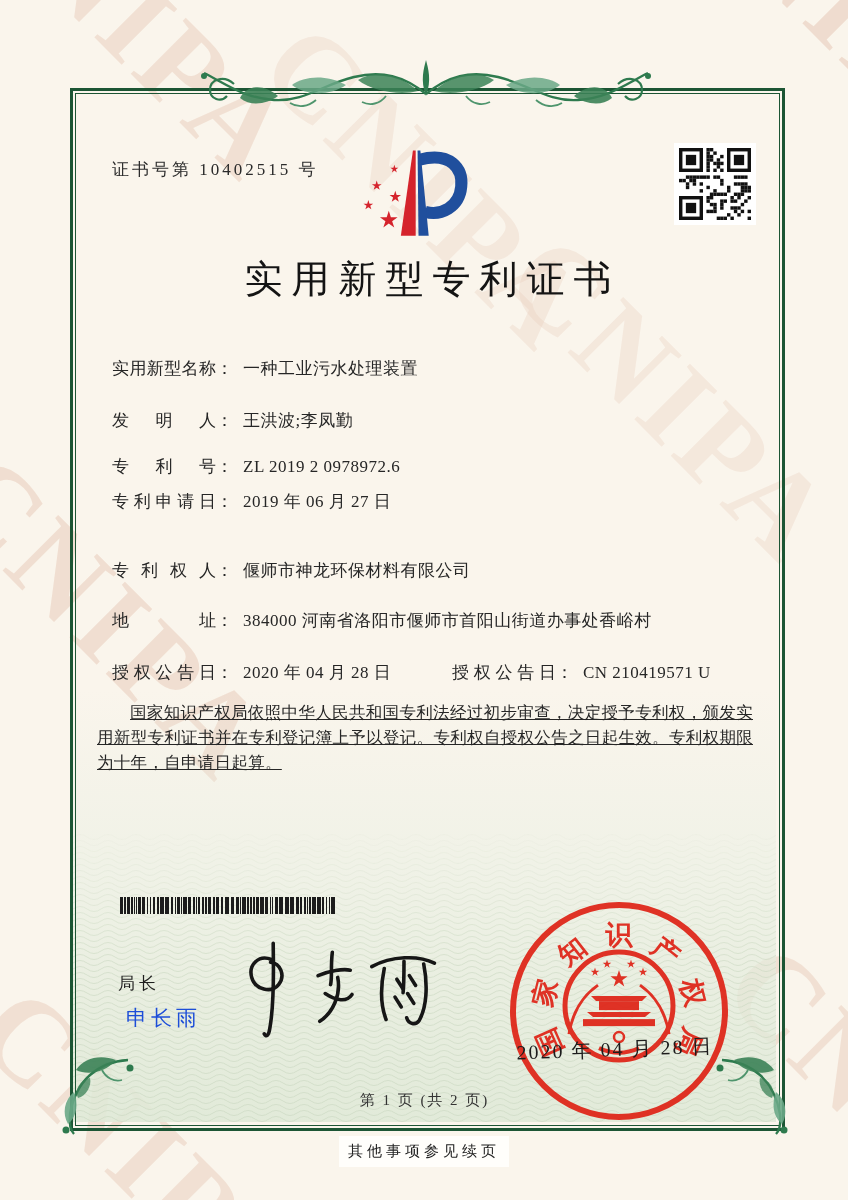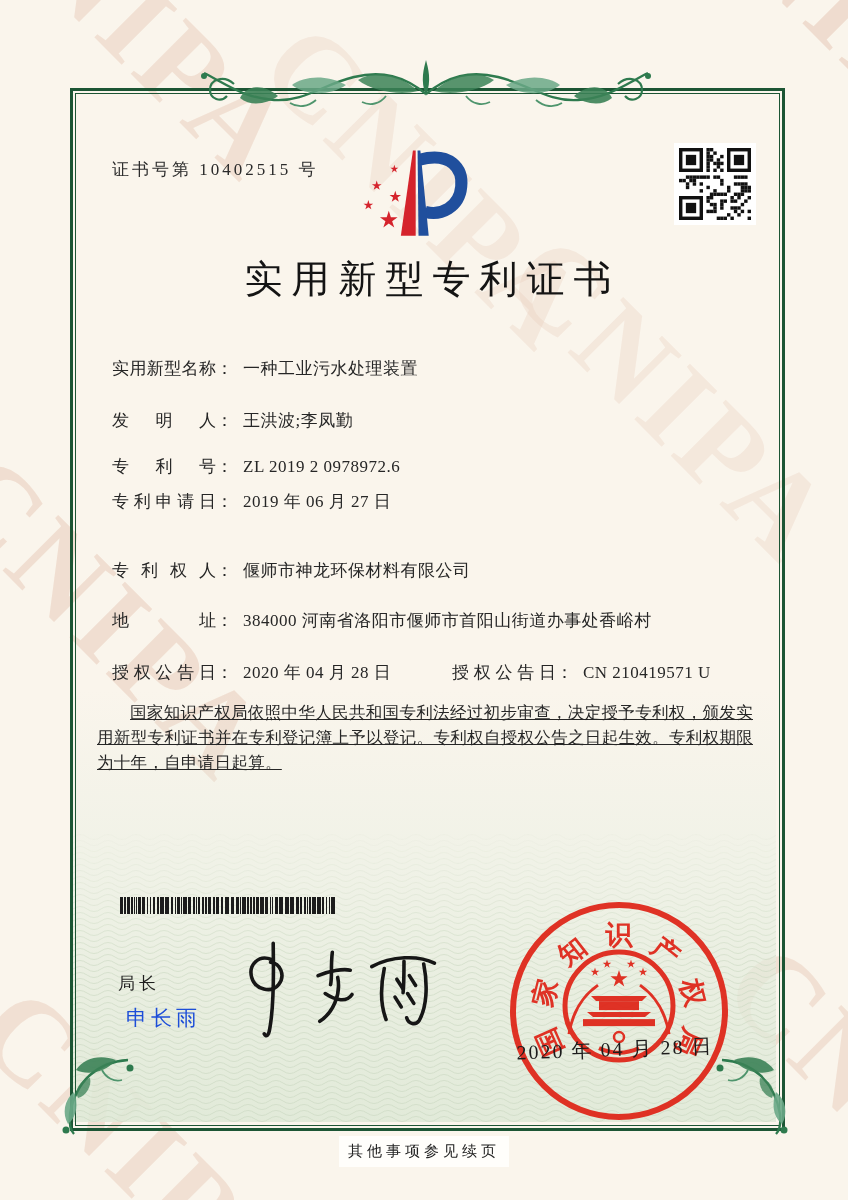--- a/index.html
+++ b/index.html
@@ -426,16 +426,17 @@
     <span class="seal-ch" style="transform: rotate(-114deg) translateY(-76px);">国</span>
         <span class="seal-ch" style="transform: rotate(-76deg) translateY(-76px);">家</span>
         <span class="seal-ch" style="transform: rotate(-38deg) translateY(-76px);">知</span>
         <span class="seal-ch" style="transform: rotate(0deg) translateY(-76px);">识</span>
         <span class="seal-ch" style="transform: rotate(38deg) translateY(-76px);">产</span>
         <span class="seal-ch" style="transform: rotate(76deg) translateY(-76px);">权</span>
         <span class="seal-ch" style="transform: rotate(114deg) translateY(-76px);">局</span>
       </div>
     <div class="seal-date">2020 年 04 月 28 日</div>
 
+    <div class="page-info">第 1 页 (共 2 页)</div>
     <div class="cont-note">其他事项参见续页</div>
 
   </div>
 </div>
 
 </body></html>

